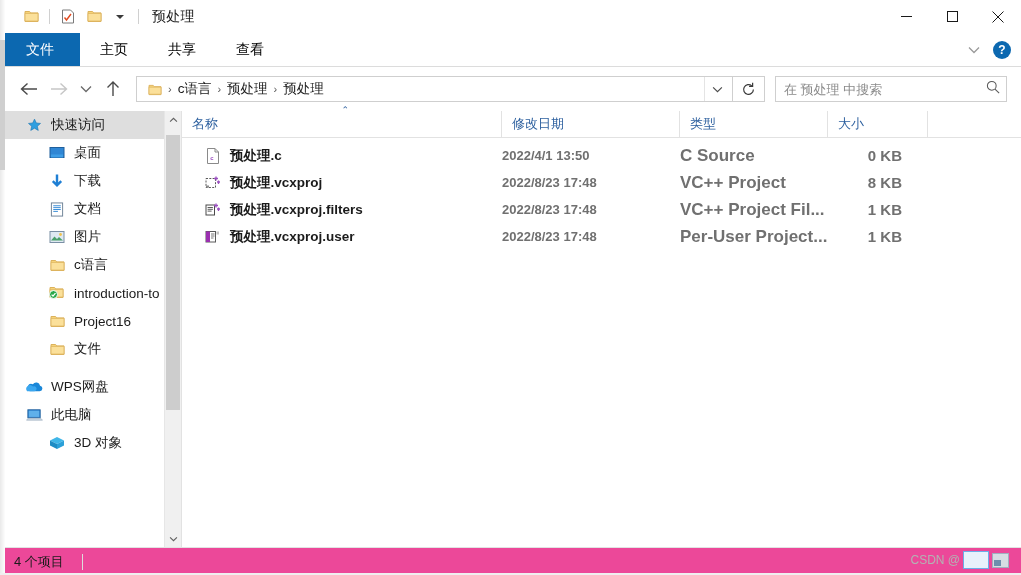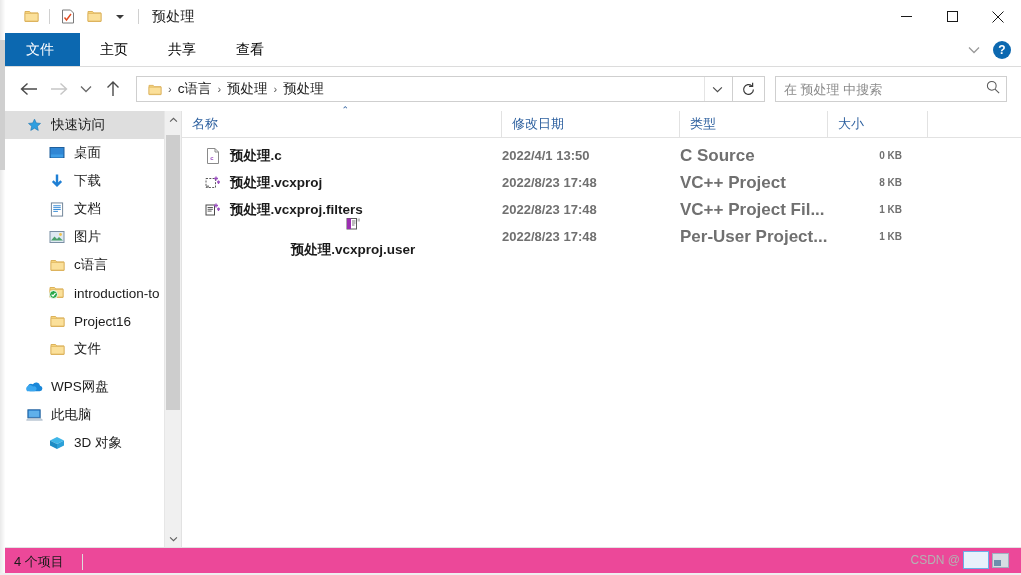--- a/index.html
+++ b/index.html
@@ -164,21 +164,21 @@
     position: absolute; top: -6px; left: 50%; font-size: 9px; color: #2c5f9e;
   }
   .rows { flex: 1; overflow: hidden; padding-top: 4px; }
   .row {
     height: 27px; display: flex; align-items: center; font-size: 13.5px; color: #1b1b1b; font-weight: bold;
   }
   .cell { display: flex; align-items: center; overflow: hidden; white-space: nowrap; }
   .cell.name { padding-left: 22px; gap: 9px; }
   .cell.date { color: #707070; font-size: 13px; }
   .cell.type { color: #707070; font-size: 17px; }
-  .cell.size { color: #707070; font-size: 10px; justify-content: flex-end; padding-right: 26px; }
+  .cell.size { color: #707070; font-size: 15px; justify-content: flex-end; padding-right: 26px; }
   .fico { width: 17px; height: 17px; flex: 0 0 17px; display:flex; align-items:center; justify-content:center; }
 
   
   .statusbar {
     height: 28px; flex: 0 0 28px;
     border-top: 1px solid #e2e2e2;
     display: flex; align-items: center;
     background: #ec4899;
     font-size: 13px; color: #1b1b1b;
     padding-left: 14px; position: relative;
@@ -569,21 +569,21 @@
               </svg>
             </span>
             <span>预处理.vcxproj.filters</span>
           </div>
           <div class="cell date" style="width:178px;">2022/8/23 17:48</div>
           <div class="cell type" style="width:148px;">VC++ Project Fil...</div>
           <div class="cell size" style="width:100px;">1 KB</div>
         </div>
 
         <div class="row">
-          <div class="cell name" style="width:320px;flex-direction:column;">
+          <div class="cell name" style="width:320px;">
             <span class="fico">
               <svg width="15" height="15" viewBox="0 0 15 15">
                 <rect x="1" y="2.5" width="9.5" height="10.5" fill="#fff" stroke="#5a5a5a" stroke-width="1"></rect>
                 <rect x="1" y="2.5" width="4" height="10.5" fill="#9b2fb0"></rect>
                 <path d="M6 5h3.5M6 7h3.5M6 9h2.5" stroke="#6a6a6a" stroke-width=".9"></path>
                 <path d="M11.5 2.5h2.5v3h-2.5z" fill="#8a8a8a" opacity=".5"></path>
               </svg>
             </span>
             <span>预处理.vcxproj.user</span>
           </div>

